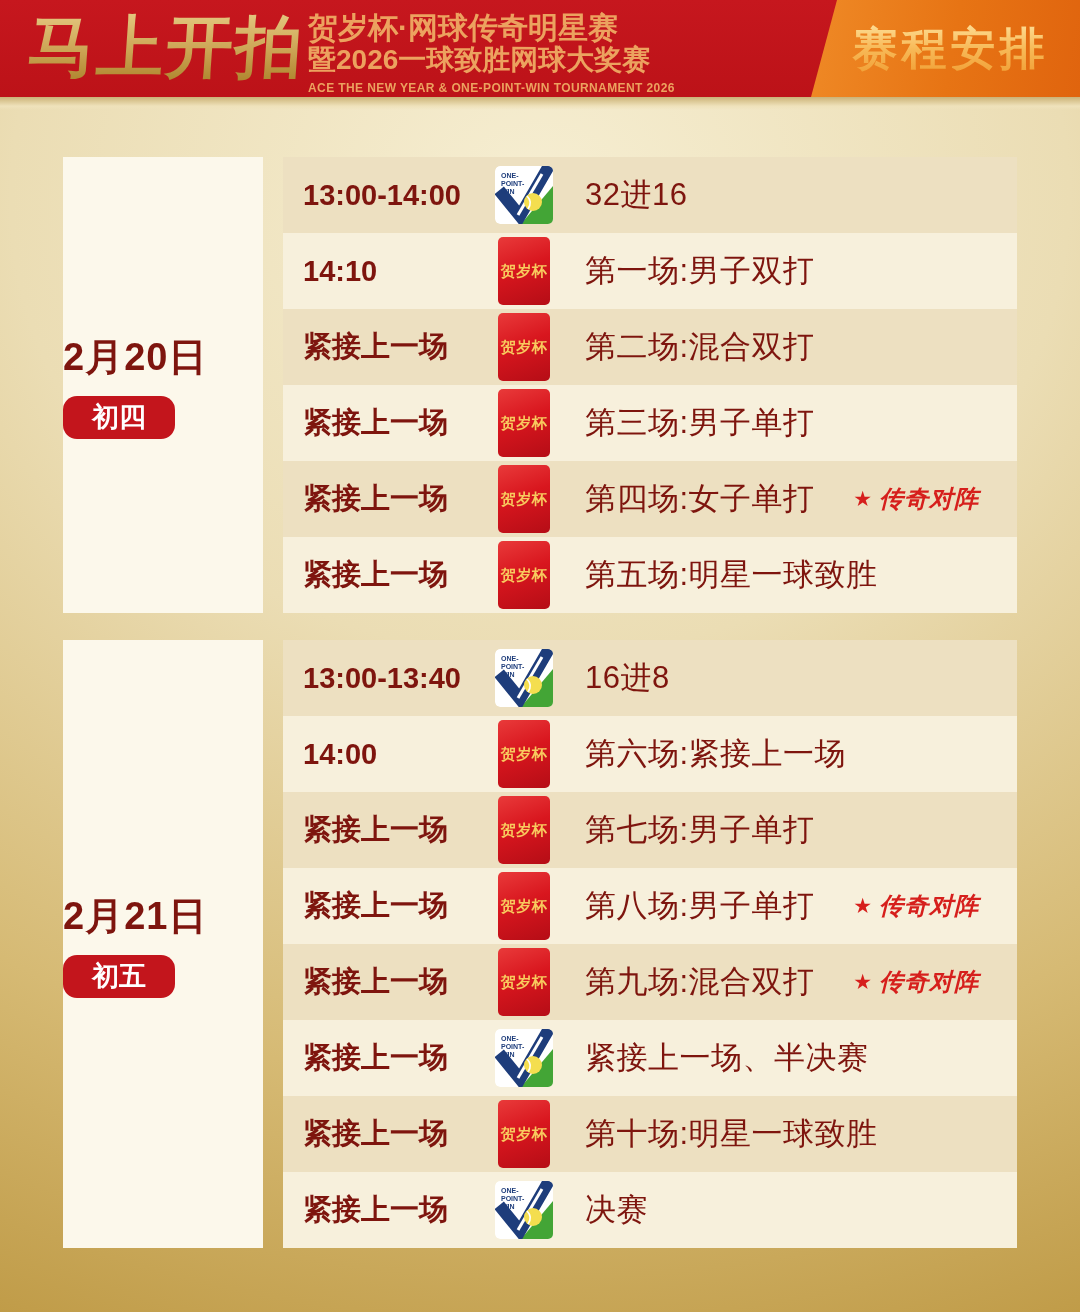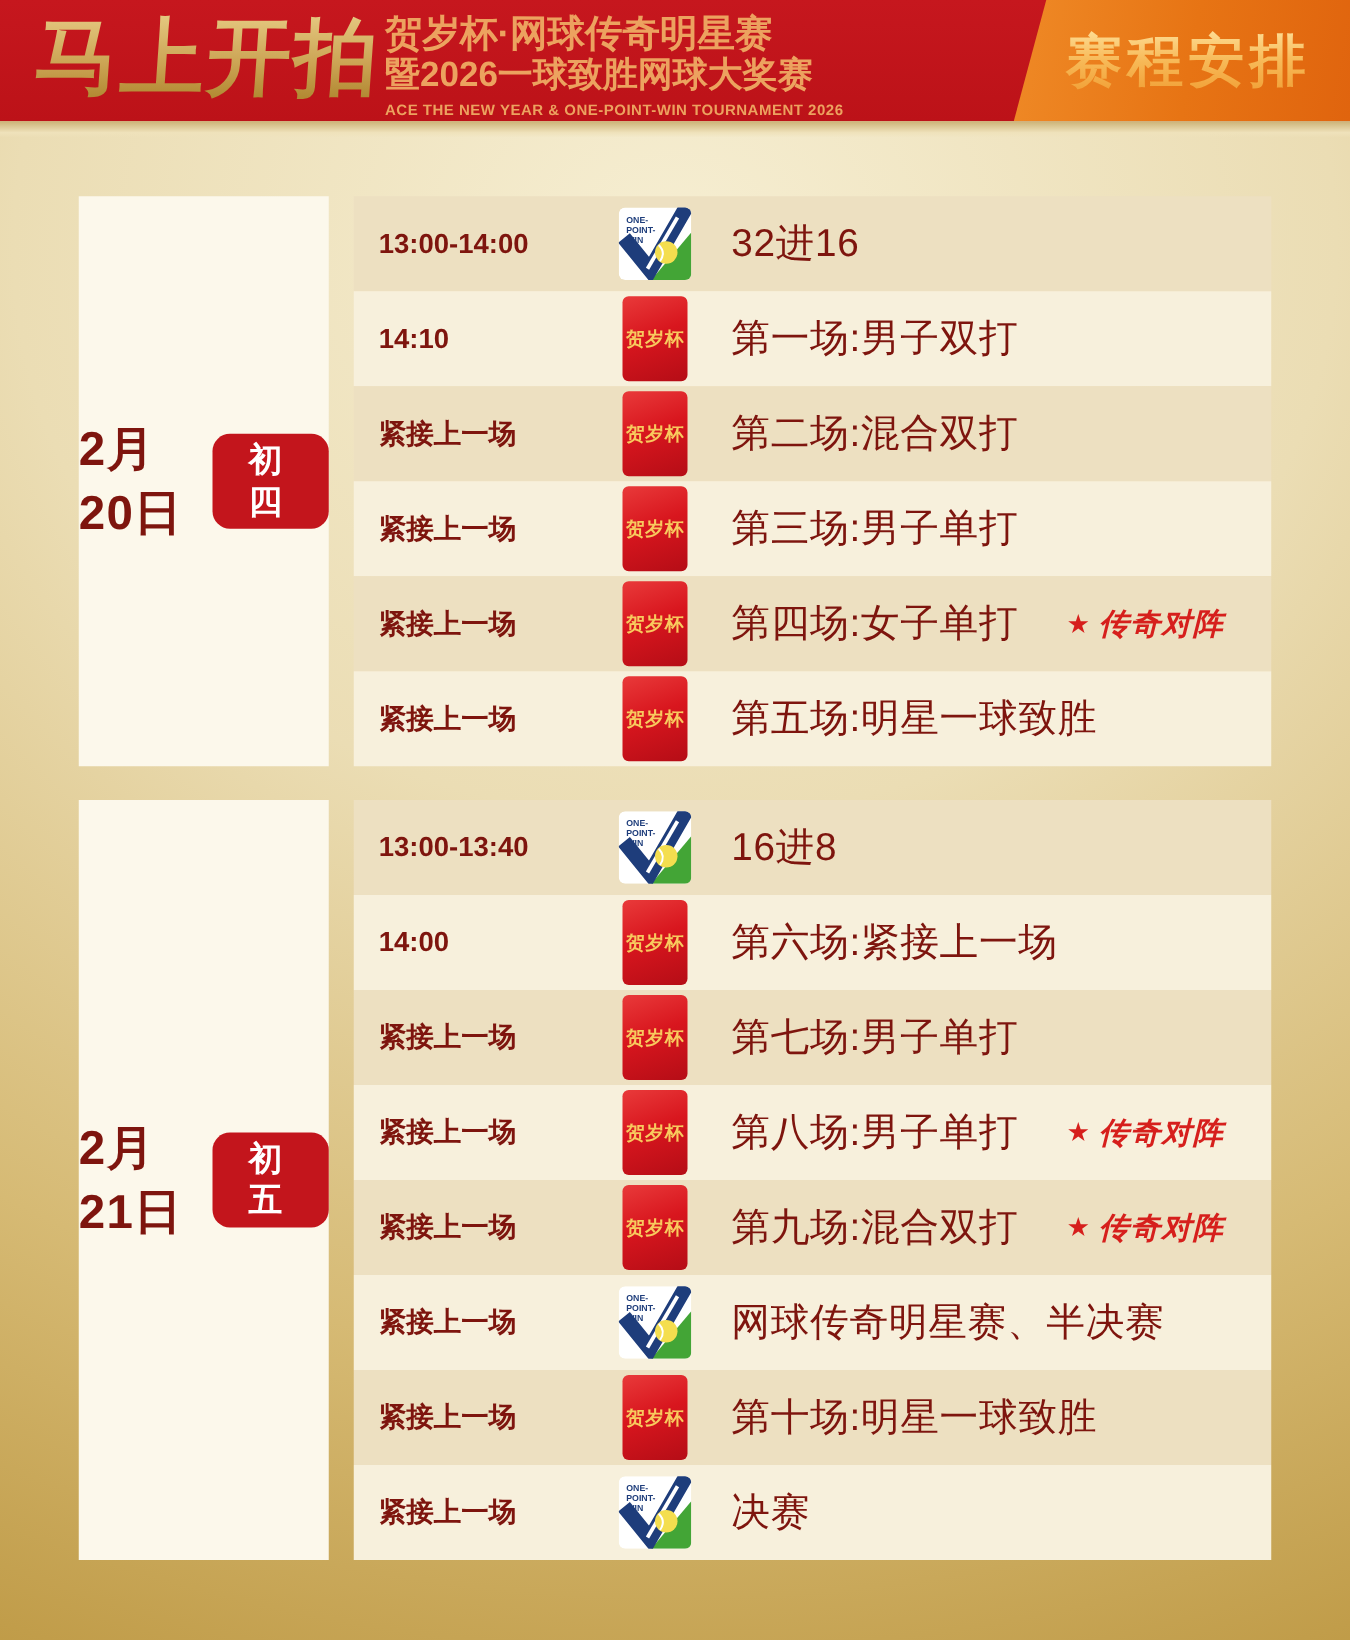--- a/index.html
+++ b/index.html
@@ -39,32 +39,32 @@
     background:linear-gradient(180deg,#FFE4A0 0%,#F7B957 50%,#F09B30 100%);
     -webkit-background-clip:text;background-clip:text;color:transparent;
     white-space:nowrap;
   }
   
   .content{position:relative;padding:60px 63px 0 63px;}
   .day{display:flex;gap:20px;}
   .day + .day{margin-top:27px;}
   .datecol{
     width:200px;flex:0 0 200px;background:#FCF8EB;
-    display:flex;align-items:center;justify-content:center;gap:13px;
+    display:flex;flex-direction:column;align-items:flex-start;justify-content:center;gap:13px;
   }
   .date{font-size:38px;font-weight:900;color:#7E150E;letter-spacing:1px;}
   .lunar{
     background:#C3151C;color:#FFFFFF;font-size:27px;font-weight:700;
     padding:5px 29px;border-radius:14px;line-height:33px;
   }
   .rows{flex:1;display:flex;flex-direction:column;}
   .row{height:76px;display:flex;align-items:center;padding-left:20px;box-sizing:border-box;}
   .row.tan{background:#EDE0C1;}
   .row.cream{background:#F7F0DC;}
-  .time{width:192px;flex:0 0 192px;font-size:22px;font-weight:900;color:#7E150E;white-space:nowrap;}
+  .time{width:192px;flex:0 0 192px;font-size:29px;font-weight:900;color:#7E150E;white-space:nowrap;}
   .logo-slot{width:58px;height:58px;flex:0 0 58px;display:flex;align-items:center;justify-content:center;margin-right:32px;}
   .event{font-size:31px;font-weight:400;color:#7E150E;white-space:nowrap;letter-spacing:.5px;}
   .tag{
     margin-left:auto;margin-right:38px;display:flex;align-items:center;gap:7px;
     color:#D61F1C;font-weight:900;font-style:italic;white-space:nowrap;
   }
   .tag .star{font-size:21px;font-style:normal;}
   .tag .tag-text{font-size:24px;letter-spacing:1px;}
   
   .hsb-logo{
@@ -275,21 +275,21 @@
                   <path d="M8 29 L25 50 L51 5" stroke="#1E3D7B" stroke-width="12" fill="none" stroke-linecap="square"></path>
                   <path d="M23 49 L47 8" stroke="#FFFFFF" stroke-width="3" fill="none"></path>
                   <circle cx="38" cy="36" r="9" fill="#F4DE4F"></circle>
                   <path d="M32 30 Q38 36 33 43" stroke="#FFFFFF" stroke-width="1.6" fill="none"></path>
                   <text x="6" y="12" fill="#1E3D7B" font-size="7" font-weight="bold" font-family="&quot;Liberation Sans&quot;,&quot;DejaVu Sans&quot;,sans-serif">ONE-</text>
                   <text x="6" y="20" fill="#1E3D7B" font-size="7" font-weight="bold" font-family="&quot;Liberation Sans&quot;,&quot;DejaVu Sans&quot;,sans-serif">POINT-</text>
                   <text x="6" y="28" fill="#1E3D7B" font-size="7" font-weight="bold" font-family="&quot;Liberation Sans&quot;,&quot;DejaVu Sans&quot;,sans-serif">WIN</text>
                 </g>
               </svg>
             </div>
-    <div class="event">网球传奇明星赛、半决赛</div>
+    <div class="event">紧接上一场、半决赛</div>
 
   </div>
 
   <div class="row tan">
     <div class="time">紧接上一场</div>
     <div class="logo-slot">
               <div class="hsb-logo">
                 <span>贺岁杯</span>
               </div>
             </div>

